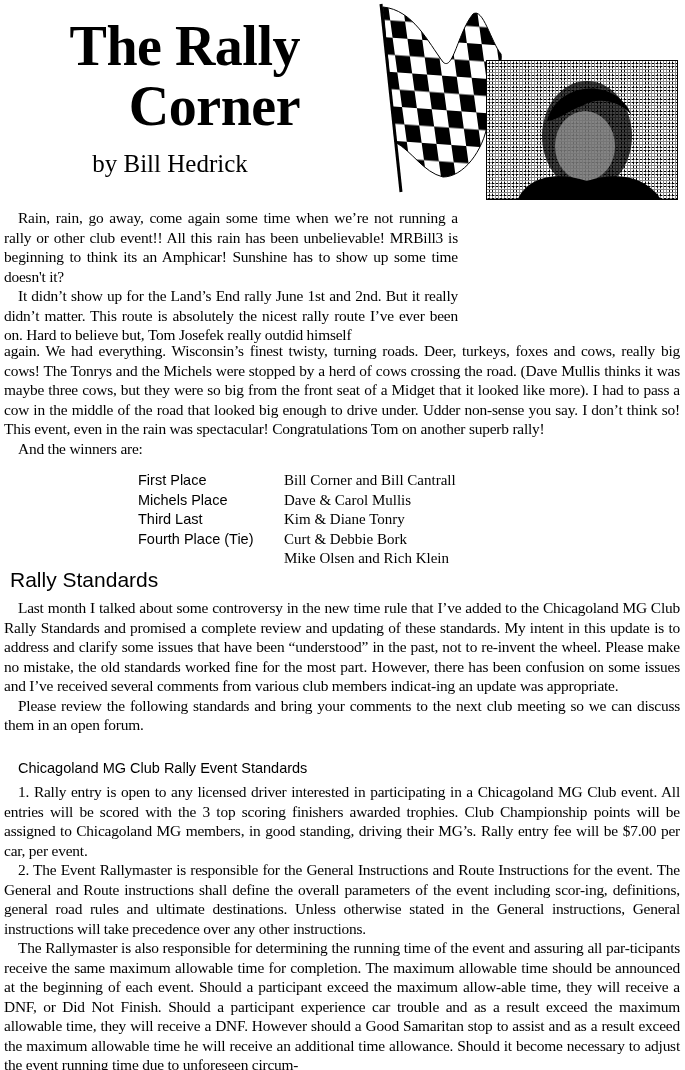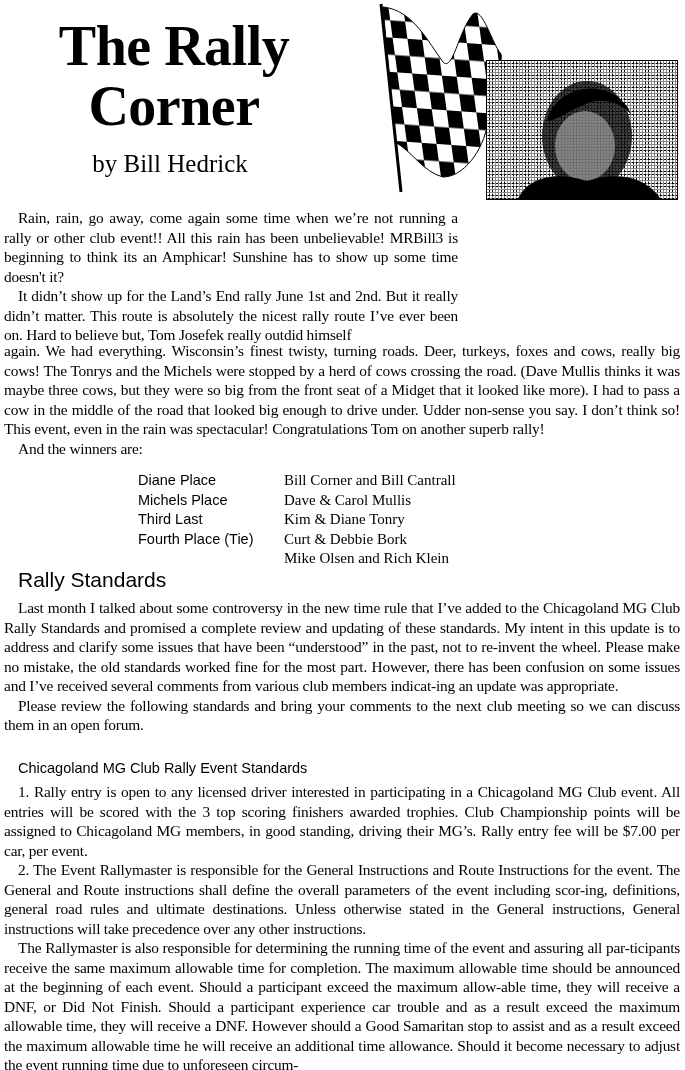--- a/index.html
+++ b/index.html
@@ -1,23 +1,23 @@
 <!DOCTYPE html>
 <html><head>
   <meta charset="utf-8">
   <style>
     html, body { margin: 0; padding: 0; background: #ffffff; }
     body {
       width: 685px; height: 1070px; position: relative; overflow: hidden;
       font-family: "Liberation Serif", serif; color: #000;
     }
     .title {
-      position: absolute; left: 0; width: 300px; text-align: center;
+      position: absolute; left: 0; width: 300px; text-align: right;
       font-family: "Liberation Serif", serif; font-weight: bold;
-      font-size: 56px; line-height: 52px; letter-spacing: -0.5px; padding-left: 24px;
+      font-size: 56px; line-height: 52px; letter-spacing: -0.5px;
     }
     .title.l1 { top: 20px; }
     .title.l2 { top: 80px; }
     .byline {
       position: absolute; top: 150px; left: 12px; width: 300px; text-align: center;
       font-size: 25px;
       padding-left: 8px;
     }
     .flag { position: absolute; left: 373px; top: 2px; }
     .photo {
@@ -38,21 +38,21 @@
     .narrow { top: 208px; width: 454px; }
     .wide { width: 676px; }
     .winners {
       position: absolute; left: 138px; top: 471px;
       font-size: 15px; line-height: 19.5px;
     }
     .winners .row { display: flex; height: 19.5px; }
     .winners .place { width: 146px; font-family: "Liberation Sans", sans-serif; font-size: 14.5px; }
     .winners .names { font-family: "Liberation Serif", serif; font-size: 15px; }
     .h2 {
-      position: absolute; left: 18px; top: 568px;
+      position: absolute; left: 10px; top: 568px;
       font-family: "Liberation Sans", sans-serif; font-size: 21px;
     }
     .h3 {
       position: absolute; left: 18px; top: 760px;
       font-family: "Liberation Sans", sans-serif; font-size: 14.5px;
     }
   </style>
 </head>
 <body>
 
@@ -85,21 +85,21 @@
   <p>It didn’t show up for the Land’s End rally June 1st and 2nd. But it really didn’t matter. This route is absolutely the nicest rally route I’ve ever been on. Hard to believe but, Tom Josefek really outdid himself</p>
 </div>
 
 <div class="text wide" style="top:341px;">
   <p style="text-indent:0">again. We had everything. Wisconsin’s finest twisty, turning roads. Deer, turkeys, foxes and cows, really big cows! The Tonrys and the Michels were stopped by a herd of cows crossing the road. (Dave Mullis thinks it was maybe three cows, but they were so big from the front seat of a Midget that it looked like more). I had to pass a cow in the middle of the road that looked big enough to drive under. Udder non-sense you say. I don’t think so! This event, even in the rain was spectacular! Congratulations Tom on another superb rally!</p>
   <p>And the winners are:</p>
 </div>
 
 <div class="winners">
   <div class="row">
-    <span class="place">Diane Place</span>
+    <span class="place">First Place</span>
     <span class="names">Bill Corner and Bill Cantrall</span>
   </div>
   <div class="row">
     <span class="place">Michels Place</span>
     <span class="names">Dave &amp; Carol Mullis</span>
   </div>
   <div class="row">
     <span class="place">Third Last</span>
     <span class="names">Kim &amp; Diane Tonry</span>
   </div>

